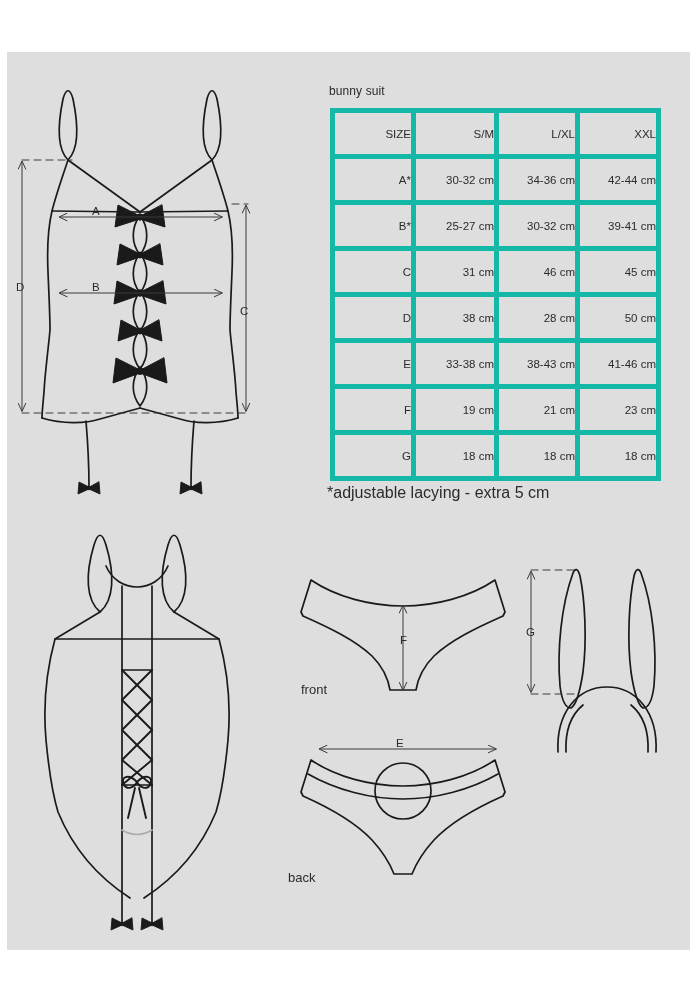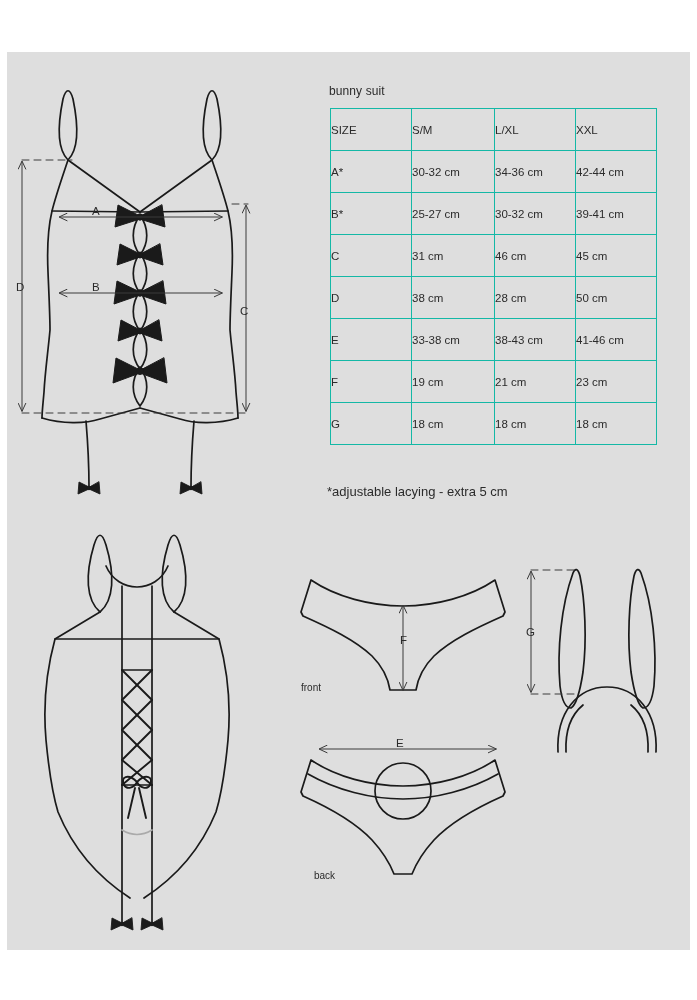--- a/index.html
+++ b/index.html
@@ -41,49 +41,49 @@
   }
   #size-table {
     position: absolute;
     left: 330px;
     top: 108px;
     width: 326px;
     border-collapse: collapse;
     table-layout: fixed;
   }
   #size-table td, #size-table th {
-    border: 1px solid #14b8a6;
-    text-align: left;
+    border: 5px solid #14b8a6;
+    text-align: right;
     vertical-align: middle;
     height: 41px;
     font-size: 11.5px;
     font-weight: normal;
     color: #2b2b2b;
     padding: 0;
   }
   #size-table col.c0 { width: 81px; }
   #size-table col.c1 { width: 83px; }
   #size-table col.c2 { width: 81px; }
   #size-table col.c3 { width: 81px; }
   #table-footnote {
     position: absolute;
     left: 327px;
     top: 484px;
-    font-size: 13px;
+    font-size: 16px;
     color: #2b2b2b;
     text-align: right;
   }
   
   .caption {
     position: absolute;
-    font-size: 10px;
+    font-size: 13px;
     color: #2b2b2b;
   }
   #caption-front { left: 301px; top: 682px; }
-  #caption-back  { left: 314px; top: 870px; }
+  #caption-back  { left: 288px; top: 870px; }
   
   .dim-label {
     position: absolute;
     font-size: 11.5px;
     color: #2b2b2b;
     text-align: center;
   }
   #dim-A { left: 92px;  top: 205px; }
   #dim-B { left: 92px;  top: 281px; }
   #dim-C { left: 240px; top: 305px; }

